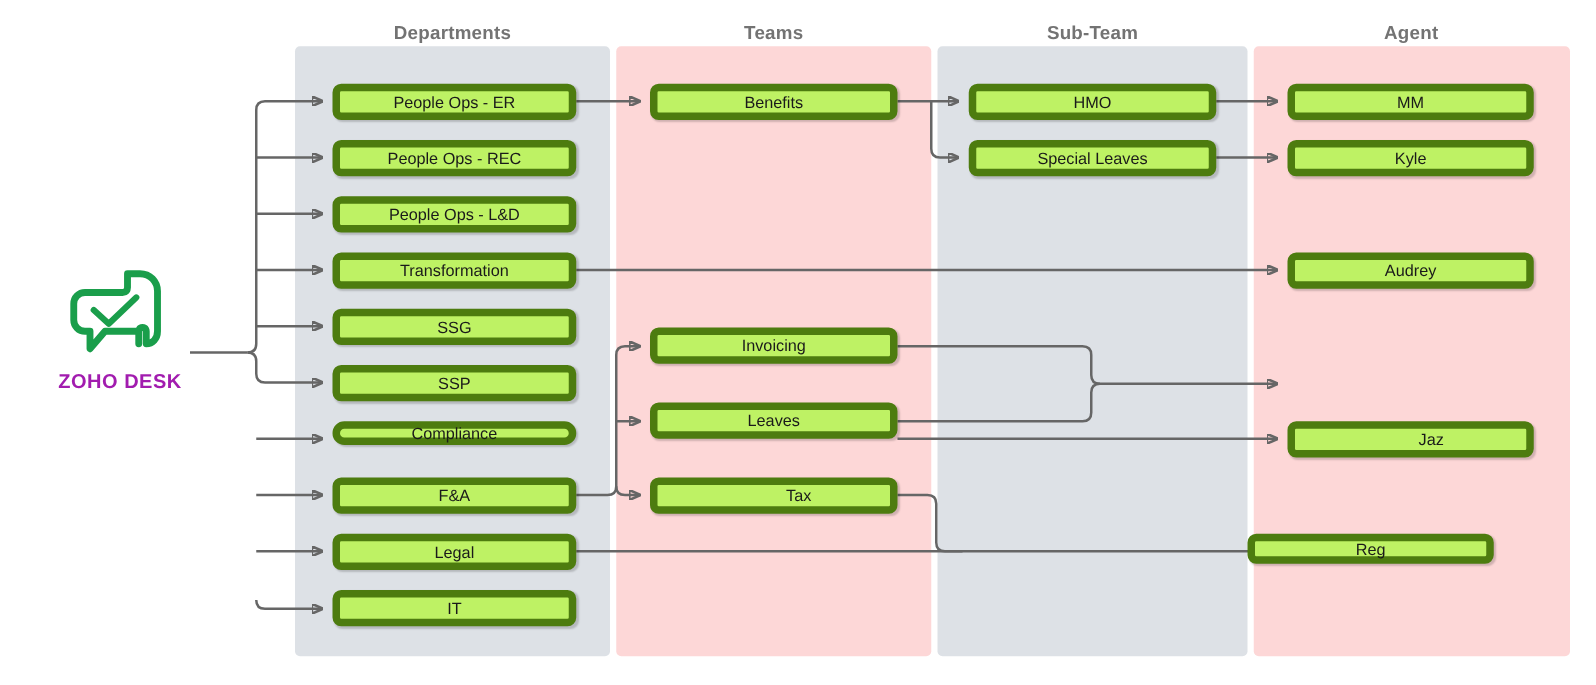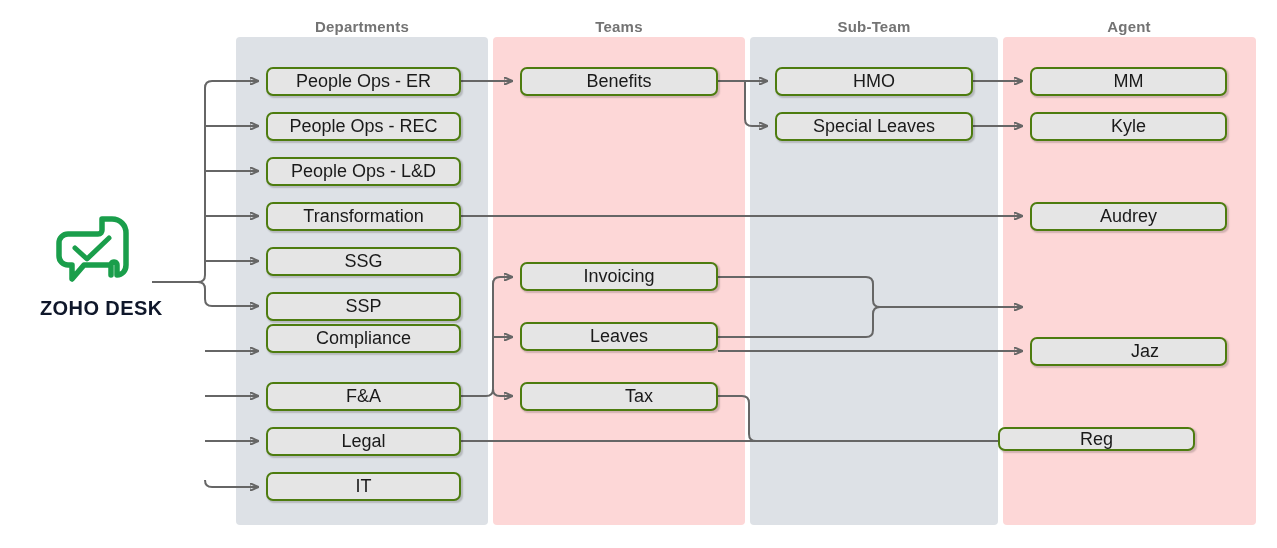--- a/index.html
+++ b/index.html
@@ -31,27 +31,27 @@
     font-weight: bold;
     color: #737373;
     text-align: center;
     letter-spacing: .2px;
     white-space: nowrap;
   }
   
   .node {
     position: absolute;
     box-sizing: border-box;
-    background: #e5e5e5;
-    border: 2px solid #4d7c0f;
+    background: #bef264;
+    border: 6px solid #4d7c0f;
     border-radius: 7px;
     display: flex;
     align-items: center;
     justify-content: center;
-    font-size: 18px;
+    font-size: 13px;
     color: #1a1a1a;
     white-space: nowrap;
     box-shadow: 1.5px 1.5px 1.5px rgba(0,0,0,.18);
   }
   
   #wires {
     position: absolute;
     left: 0;
     top: 0;
     width: 1277px;
@@ -69,23 +69,23 @@
   #logo-wrap {
     position: absolute;
     left: 40px;
     top: 213px;
     width: 112px;
     text-align: center;
   }
   #logo-mark { display: block; margin: 0 auto; }
   #logo-text {
     margin-top: 4px;
-    font-size: 20px;
+    font-size: 16px;
     font-weight: bold;
-    color: #0f172a;
+    color: #a21caf;
     letter-spacing: .4px;
     white-space: nowrap;
   }
 </style>
 </head>
 <body>
 
 <div id="canvas">
 
   <div class="band" style="left:236px; top:37px; width:252px; height:488px; background:#dde1e6;"></div>
@@ -169,21 +169,21 @@
     </svg>
     <div id="logo-text">ZOHO DESK</div>
   </div>
 
   <div class="node" style="left:266px; top:67px; width:195px; height:29px;">People Ops - ER</div>
   <div class="node" style="left:266px; top:112px; width:195px; height:29px;">People Ops - REC</div>
   <div class="node" style="left:266px; top:202px; width:195px; height:29px;">Transformation</div>
   <div class="node" style="left:266px; top:157px; width:195px; height:29px;">People Ops - L&amp;D</div>
   <div class="node" style="left:266px; top:247px; width:195px; height:29px;">SSG</div>
   <div class="node" style="left:266px; top:292px; width:195px; height:29px;">SSP</div>
-  <div class="node" style="left:266px; top:324px; width:195px; height:29px;">Compliance</div>
+  <div class="node" style="left:266px; top:337px; width:195px; height:19px;border-radius:13px;">Compliance</div>
   <div class="node" style="left:266px; top:382px; width:195px; height:29px;">F&amp;A</div>
   <div class="node" style="left:266px; top:427px; width:195px; height:29px;">Legal</div>
   <div class="node" style="left:266px; top:472px; width:195px; height:29px;">IT</div>
 
   <div class="node" style="left:520px; top:67px; width:198px; height:29px;">Benefits</div>
   <div class="node" style="left:520px; top:262px; width:198px; height:29px;">Invoicing</div>
   <div class="node" style="left:520px; top:322px; width:198px; height:29px;">Leaves</div>
   <div class="node" style="left:520px; top:382px; width:198px; height:29px;padding-left:40px;">Tax</div>
 
   <div class="node" style="left:775px; top:67px; width:198px; height:29px;">HMO</div>

